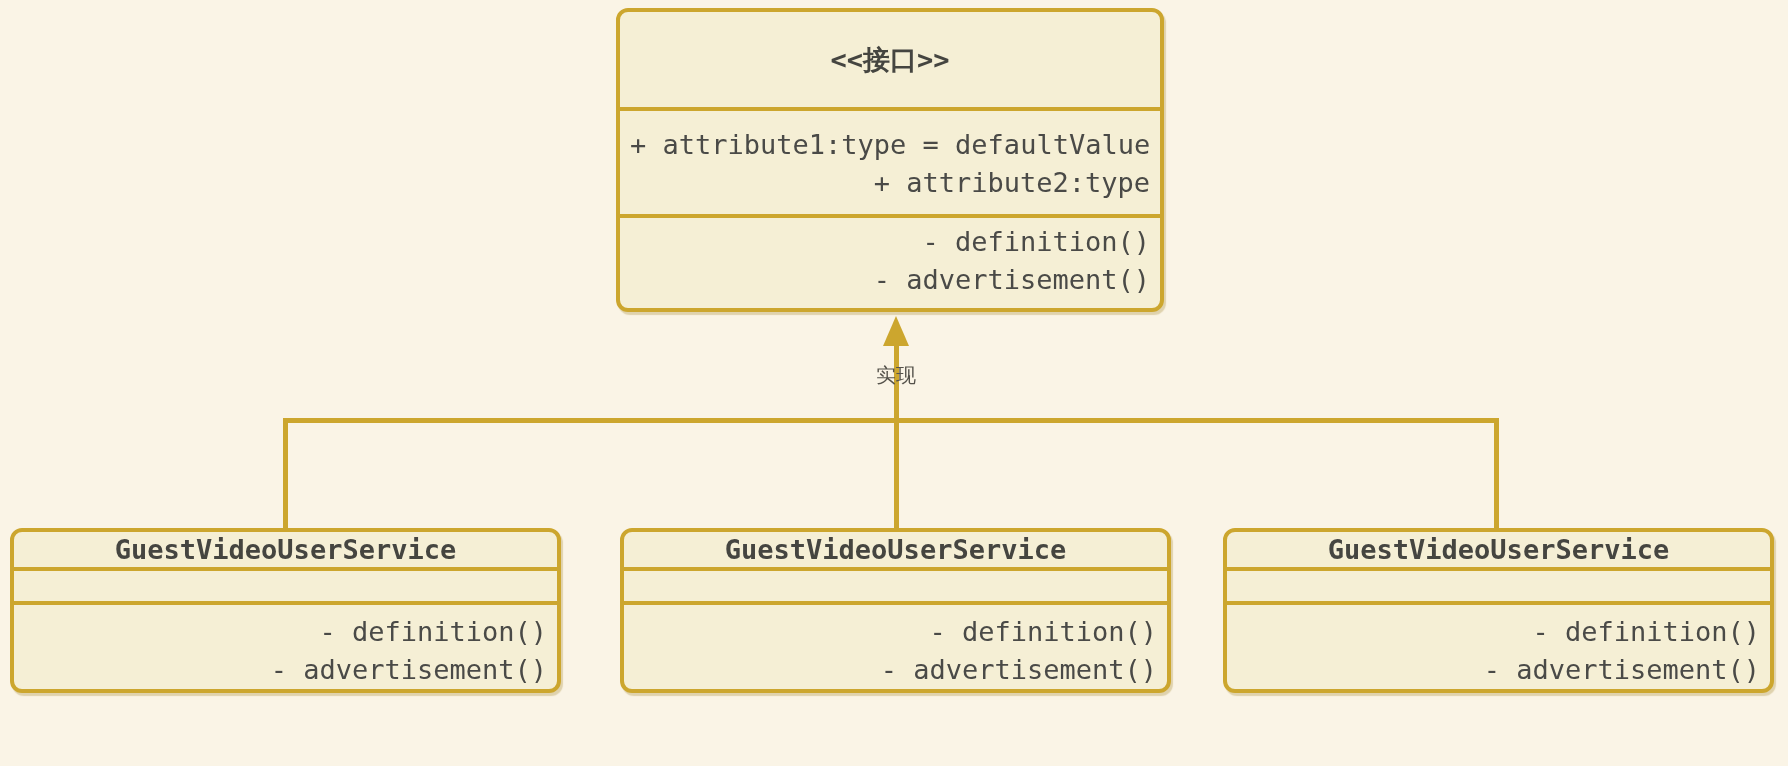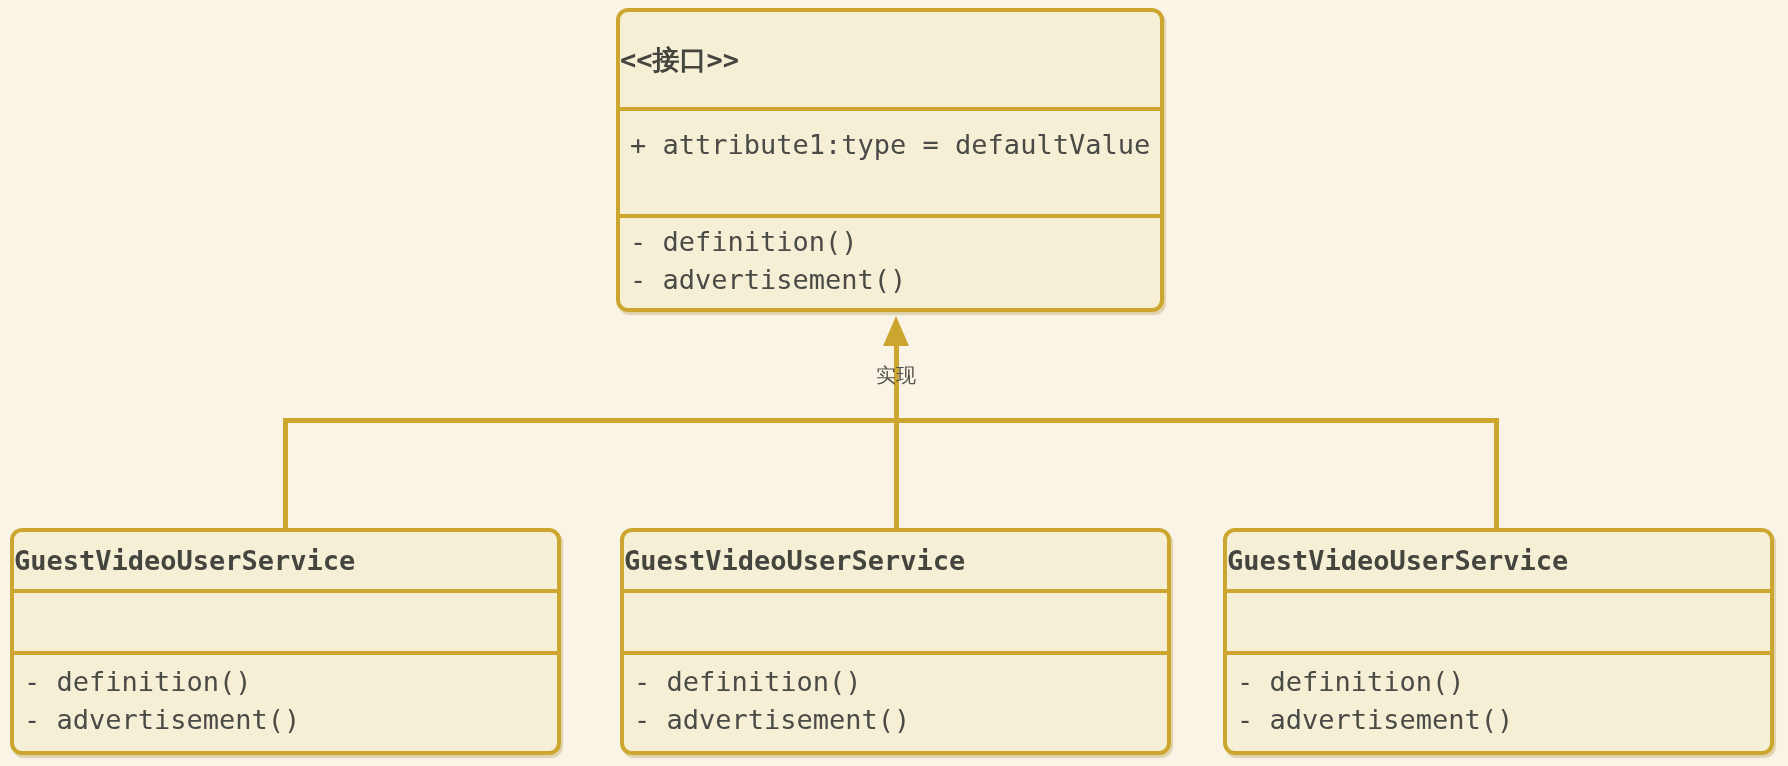--- a/index.html
+++ b/index.html
@@ -26,43 +26,45 @@
     border-radius:12px;
     box-shadow:2px 3px 1px rgba(190,168,105,0.45);
     display:flex;
     flex-direction:column;
     overflow:hidden;
   }
   .box-title{
     display:flex;
     flex-direction:column;
     justify-content:center;
+    align-items:center;
     font-weight:bold;
     font-size:27px;
     line-height:35px;
     color:#454540;
   }
   .box-section{
     border-top:4px solid var(--gold);
+    text-align:right;
   }
   .code-line{
     font-size:27px;
     line-height:38px;
     white-space:pre;
     color:var(--text);
   }
 
   
   .interface-box{left:616px;top:8px;width:548px;height:304px;}
   .interface-box .box-title{height:95px;}
   .interface-box .attrs{height:107px;padding:15px 10px 0 10px;}
   .interface-box .methods{flex:1;padding:5px 10px 0 10px;}
 
   
-  .impl-box{top:528px;width:551px;height:227px;}
+  .impl-box{top:528px;width:551px;height:165px;}
   .impl-box .box-title{height:57px;}
   .impl-box .empty-attrs{height:62px;}
   .impl-box .methods{flex:1;padding:8px 10px 0 10px;}
   .impl-left{left:10px;}
   .impl-middle{left:620px;}
   .impl-right{left:1223px;}
 
   
   .connector{position:absolute;background:var(--gold);}
   .edge-h-bus{left:283px;top:418px;width:1216px;height:5px;}
@@ -91,20 +93,21 @@
 <body>
 
 <div class="canvas">
 
   <div class="uml-box interface-box">
     <div class="box-title">
       <div>&lt;&lt;接口&gt;&gt;</div>
     </div>
     <div class="box-section attrs">
       <div class="code-line">+ attribute1:type = defaultValue</div>
+      <div class="code-line">+ attribute2:type</div>
     </div>
     <div class="box-section methods">
       <div class="code-line">- definition()</div>
       <div class="code-line">- advertisement()</div>
     </div>
   </div>
 
   <div class="connector edge-h-bus"></div>
   <div class="connector edge-v-left"></div>
   <div class="connector edge-v-right"></div>

